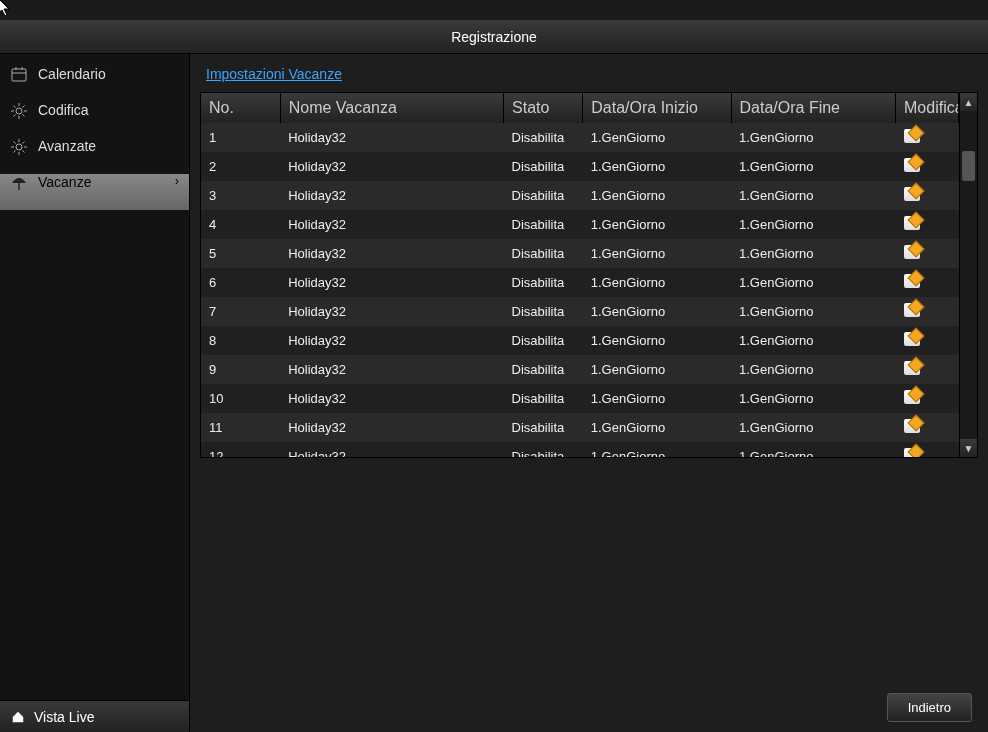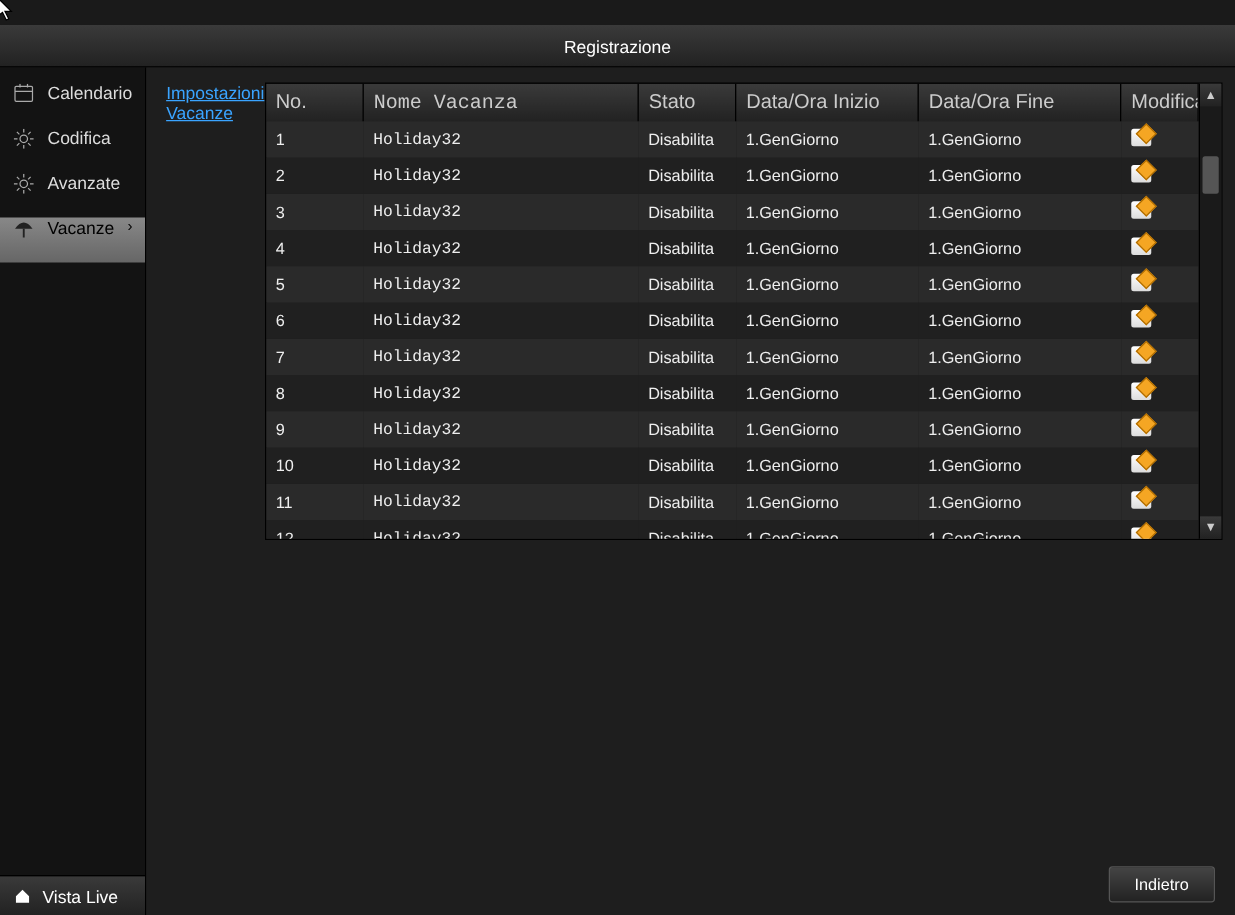--- a/index.html
+++ b/index.html
@@ -43,21 +43,21 @@
     padding: 0 10px;
     background: linear-gradient(#3a3a3a, #222);
     border-top: 1px solid #000;
     font-size: 14px;
     cursor: pointer;
   }
   .sidebar-bottom .icon { width: 16px; height: 16px; margin-right: 8px; display:flex; align-items:center; justify-content:center;}
   .main {
     flex: 1;
     background: #1e1e1e;
-    display: flex; flex-direction: row;
+    display: flex; flex-direction: column;
     padding: 12px 10px 10px 10px;
     position: relative;
   }
   .section-title {
     color: #3aa4ff;
     text-decoration: underline;
     font-size: 14px;
     margin: 0 0 10px 6px;
   }
   .table-wrap {
@@ -84,21 +84,21 @@
     font-size: 13px;
     color: #eee;
     padding: 6px 8px;
     height: 27px;
     white-space: nowrap;
     overflow: hidden;
   }
   .table tbody tr:nth-child(odd) { background: #2a2a2a; }
   .table tbody tr:nth-child(even) { background: #202020; }
   .col-no { width: 78px; }
-  .col-name { width: 220px; font-family: Liberation Mono, monospace; }
+  .col-name { width: 220px; }
   .col-state { width: 78px; }
   .col-start { width: 146px; }
   .col-end { width: 162px; }
   .col-edit { width: 62px; text-align:left; }
   .edit-icon {
     display: inline-block;
     width: 16px; height: 14px;
     background: linear-gradient(#fff, #ddd);
     border-radius: 2px;
     position: relative;

